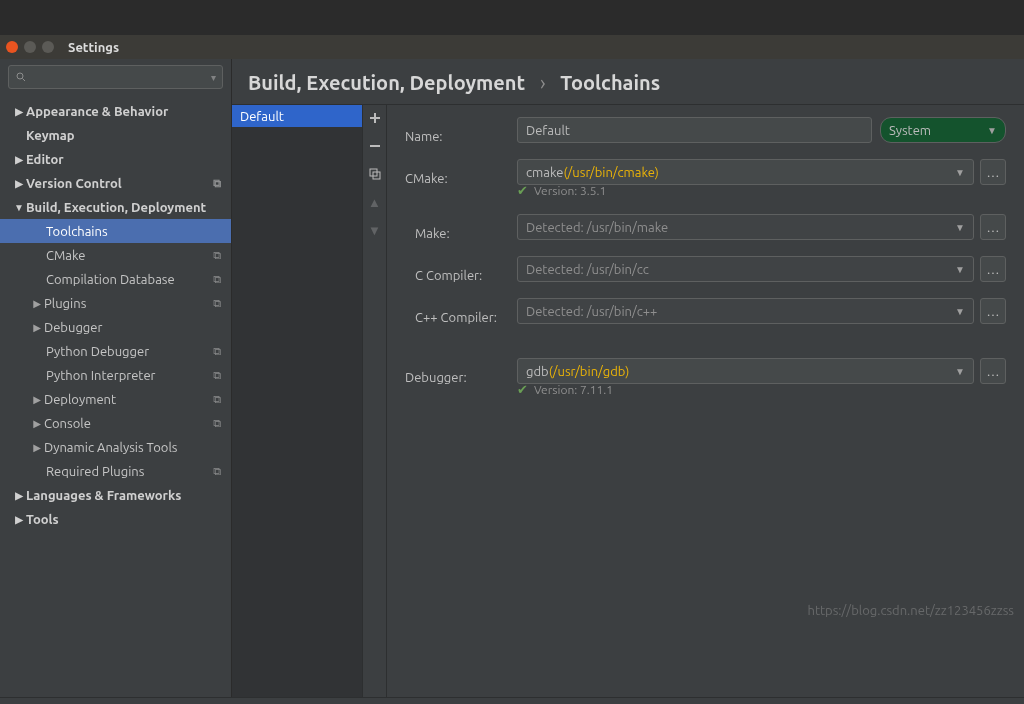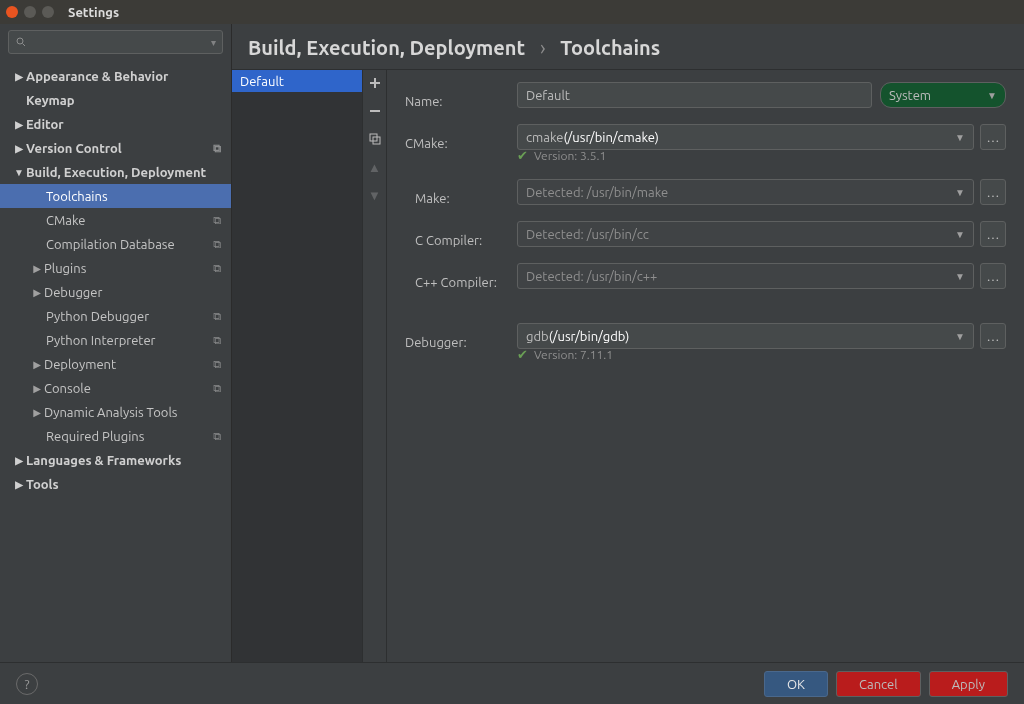--- a/index.html
+++ b/index.html
@@ -39,34 +39,34 @@
   .list-toolbar { width:24px; background:#3c3f41; border-left:1px solid #2d2f30; display:flex; flex-direction:column; align-items:center; padding-top:4px; gap:10px; }
   .tool-btn { width:18px; height:18px; display:flex; align-items:center; justify-content:center; color:#a8a8a8; cursor:default; }
   .tool-btn.disabled { opacity:.35; }
   .form { flex:1; padding: 12px 18px 0 18px; }
   .row { display:flex; align-items:flex-end; margin-bottom: 16px; }
   .row.tight { margin-bottom:6px; }
   .row .label { width: 112px; color:#bfbfbf; }
   .row.indent .label { padding-left:10px; }
   .field { flex:1; height:26px; background:#45494a; border:1px solid #5e6060; border-radius:3px; display:flex; align-items:center; padding:0 8px; color:#bcbcbc; }
   .field.readonly { background:#404345; color:#8f8f8f; }
-  .field .muted { color:#ffffff; }
+  .field .muted { color:#eab308; }
   .dropdown { width:126px; margin-left:8px; height:26px; background:#14532d; border:1px solid #5e6060; border-radius:11px; display:flex; align-items:center; padding:0 8px; color:#bcbcbc; }
   .dd-caret, .field .dd-caret { margin-left:auto; font-size:10px; color:#9f9f9f; }
   .ellipsis-btn { width:26px; height:26px; margin-left:6px; background:#45494a; border:1px solid #5e6060; border-radius:3px; display:flex; align-items:center; justify-content:center; color:#bcbcbc; cursor:default;}
   .version { display:flex; align-items:center; margin: -8px 0 16px 112px; font-size:12px; color:#8f8f8f; }
   .version .check { color:#6a9f55; margin-right:6px; font-size:13px; }
   
   .bottombar { height: 42px; border-top:1px solid #2d2f30; background:#3c3f41; display:flex; align-items:center; padding:0 16px; }
   .help-circle { width:22px; height:22px; border:1px solid #6a6a6a; border-radius:50%; display:flex; align-items:center; justify-content:center; color:#9a9a9a; font-size:13px;}
   .spacer { flex:1; }
   .btn { height:26px; padding:0 22px; background:#b91c1c; border:1px solid #5e6060; border-radius:3px; color:#bcbcbc; margin-left:8px; display:flex; align-items:center; }
   .btn.primary { background:#365880; border-color:#4a688c; color:#e8e8e8; }
   .watermark { position:absolute; right:10px; bottom:18px; color:#9a9a9a; opacity:.45; font-size:13px; pointer-events:none; }
-  .root { position:relative; width:1024px; height:600px; }
+  .root { position:relative; width:1024px; height:600px;margin-top:35px; }
 </style>
 </head>
 <body>
 <div class="root">
 
 <div class="titlebar">
   <div class="tb-btn tb-close"></div>
   <div class="tb-btn tb-min"></div>
   <div class="tb-btn tb-max"></div>
   <span class="title">Settings</span>
@@ -277,14 +277,15 @@
         <span>OK</span>
       </div>
   <div class="btn">
         <span>Cancel</span>
       </div>
   <div class="btn">
         <span>Apply</span>
       </div>
 </div>
 
+<div class="watermark">https://blog.csdn.net/zz123456zzss</div>
 
 </div>
 
 </body></html>

